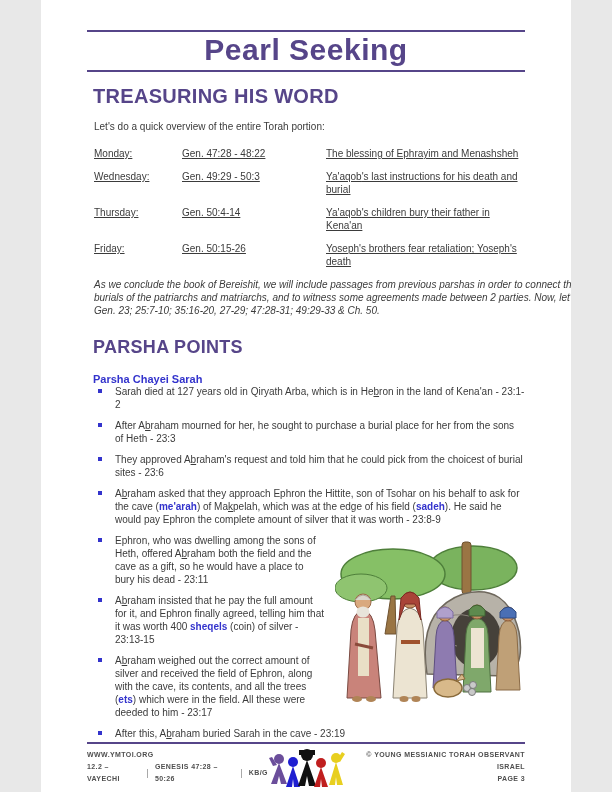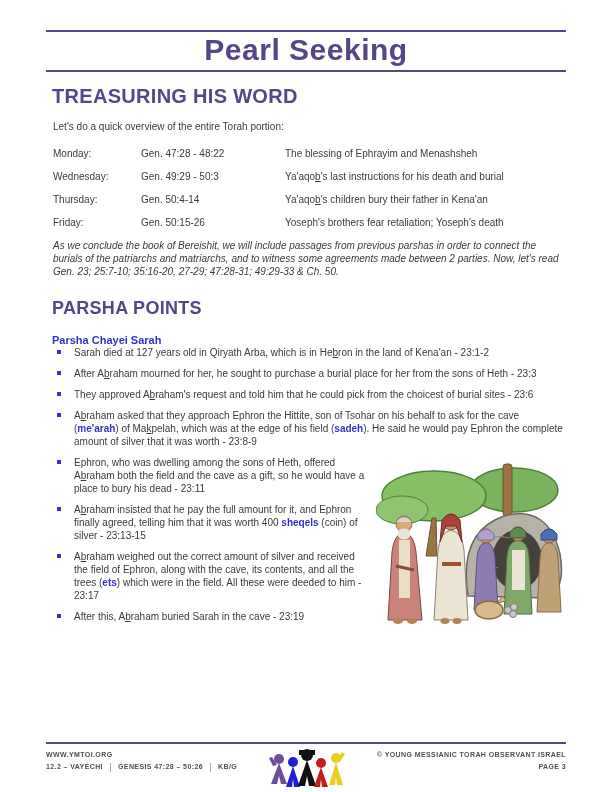--- a/index.html
+++ b/index.html
@@ -1,17 +1,17 @@
 <!DOCTYPE html>
 <html><head>
 <meta charset="utf-8">
 <style>
   html,body { margin:0; padding:0; background:#e8e8e8; }
   .page {
-    position:relative; width:612px; height:792px; margin:0 auto;
+    position:relative; width:530px; height:792px; margin:0 auto;
     background:#ffffff; overflow:hidden;
     font-family:"Liberation Sans", sans-serif;
     color:#3b3b3b;
   }
   .content { padding:30px 46px 0 46px; }
 
   
   .title-block { border-top:2px solid #564589; border-bottom:2px solid #564589; text-align:center; padding:1px 0 3px 0; }
   .doc-title { font-size:30px; font-weight:bold; color:#564589; letter-spacing:0.5px; }
 
@@ -19,21 +19,21 @@
   .h-purple { font-size:20px; font-weight:bold; color:#564589; letter-spacing:0.3px; margin:13px 0 0 6px; }
   .h-purple2 { font-size:18px; font-weight:bold; color:#564589; letter-spacing:0.3px; margin:20px 0 0 6px; }
   .h-blue { font-size:11px; font-weight:bold; color:#3333cc; margin:15px 0 0 6px; }
 
   .body-text { font-size:10px; line-height:13px; }
   .intro { margin:12px 0 0 7px; }
   .closing { margin:9px 0 12px 7px; width:512px;font-style:italic; }
 
   
   .schedule { margin:14px 0 0 7px; }
-  .sched-row { display:grid; grid-template-columns:88px 144px 1fr; margin-bottom:10px; }
+  .sched-row { display:grid; grid-template-columns:88px 144px 1fr; margin-bottom:10px;text-decoration:underline; }
   .sched-row > span { display:block; }
 
   
   .bullets { margin:0 0 0 11px; }
   .bullet { position:relative; padding-left:17px; margin-bottom:8px; }
   .bullet-marker { position:absolute; left:0; top:4px; width:4px; height:4px; background:#3333cc; }
   .bullet-text { display:block; }
   .seg-u { text-decoration:underline; text-underline-offset:1px; }
   .seg-em { color:#3333cc; font-weight:bold; }
 

